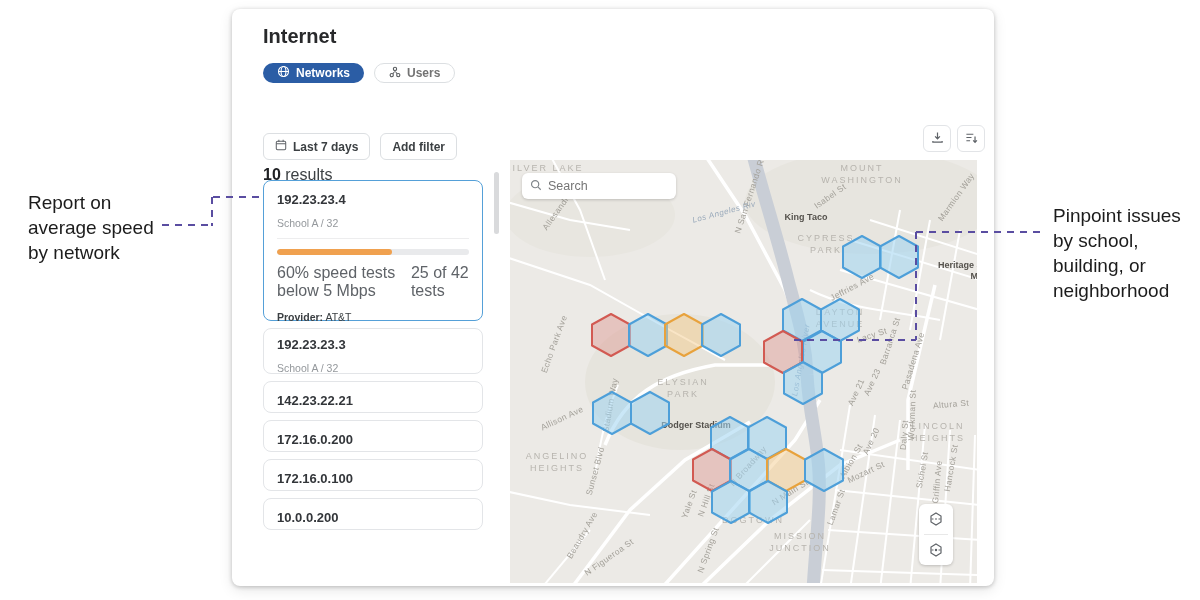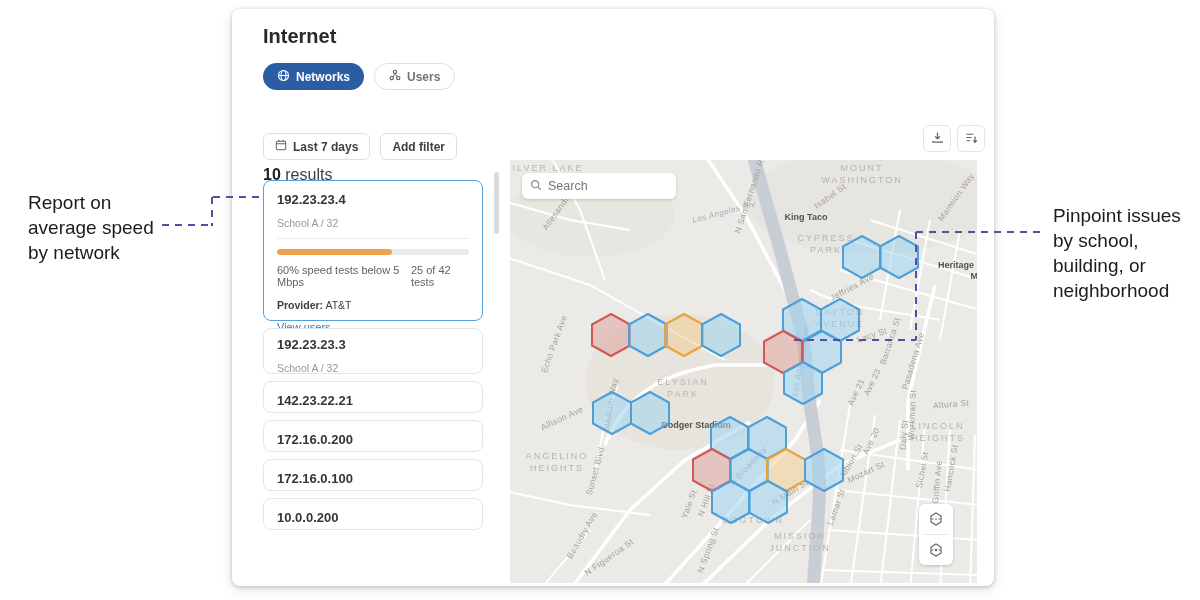--- a/index.html
+++ b/index.html
@@ -12,21 +12,21 @@
   .annotation.left  { left:28px;  top:190px; width:132px; }
   .annotation.right { left:1053px; top:203px; width:138px; }
   .dash-h { position:absolute; height:2px; background:repeating-linear-gradient(to right, var(--dash-purple) 0 7px, transparent 7px 13px); z-index:20; }
   .dash-v { position:absolute; width:2px;  background:repeating-linear-gradient(to bottom, var(--dash-purple) 0 7px, transparent 7px 13px); z-index:20; }
 
   
   .panel { position:absolute; left:232px; top:9px; width:762px; height:577px; background:#fff;
            border-radius:8px; box-shadow:0 1px 4px rgba(0,0,0,.22), 0 4px 14px rgba(0,0,0,.10); z-index:1; overflow:hidden; }
   .page-title { position:absolute; left:31px; top:16px; font-size:20px; font-weight:700; color:#28292b; }
   .tabs { position:absolute; left:31px; top:54px; display:flex; gap:10px; }
-  .pill { display:flex; align-items:center; gap:6px; height:27px; padding:0 14px; border-radius:15px; font-size:12px; font-weight:600; cursor:pointer; }
+  .pill { display:flex; align-items:center; gap:6px; height:20px; padding:0 14px; border-radius:15px; font-size:12px; font-weight:600; cursor:pointer; }
   .pill.active { background:var(--accent-blue); color:#fff; }
   .pill.inactive { background:#fff; color:#737373; border:1px solid #dcdfe2; }
   .subtitle-row { position:absolute; left:31px; top:92px; font-size:11px; color:#8a8f94; }
   .subtitle-row a { color:var(--link-blue); text-decoration:none; margin-left:8px; }
   .toolbar { position:absolute; left:31px; top:124px; display:flex; gap:10px; }
   .btn { display:flex; align-items:center; gap:6px; height:27px; padding:0 11px; border:1px solid #dcdfe2; border-radius:6px;
          background:#fff; font-size:12px; color:#3c4043; font-weight:600; cursor:pointer; }
   .icon-btns { position:absolute; right:9px; top:116px; display:flex; gap:6px; }
   .icon-btn { width:28px; height:27px; border:1px solid #e2e4e7; border-radius:6px; background:#fff; display:flex; align-items:center; justify-content:center; cursor:pointer; }
   .results-line { position:absolute; left:31px; top:157px; font-size:16px; color:#3c4043; }
@@ -36,21 +36,21 @@
   .ip-list { position:absolute; left:31px; top:171px; width:220px; height:404px; display:flex; flex-direction:column; gap:7px; overflow:hidden; }
   .card { border:1px solid #e3e5e8; border-radius:8px; background:#fff; padding:11px 13px; flex:none; cursor:pointer; }
   .card.selected { border-color:var(--selected-border); height:141px; }
   .card.two-line { height:46px; padding-top:8px; }
   .card.one-line { height:32px; display:flex; align-items:flex-start; }
   .card .ip { font-size:13px; font-weight:700; color:#33363a; }
   .card .subnet { font-size:10.5px; color:#94989c; margin-top:10px; }
   .card hr { border:none; border-top:1px solid #ededee; margin:9px 0 10px; }
   .progress { height:6px; border-radius:3px; background:#e9eaec; overflow:hidden; }
   .progress > div { height:100%; border-radius:3px; background:var(--progress-orange); }
-  .stats { display:flex; justify-content:space-between; margin-top:9px; font-size:11px; color:#5f6368; }
+  .stats { display:flex; justify-content:space-between; margin-top:9px; font-size:16px; color:#5f6368; }
   .provider { margin-top:11px; font-size:10.5px; color:#3c4043; }
   .provider b { font-weight:700; }
   .viewusers { margin-top:10px; font-size:11px; color:var(--link-blue); cursor:pointer; }
   .list-scrollbar { position:absolute; left:262px; top:163px; width:5px; height:62px; border-radius:3px; background:#d9dadc; }
 
   
   .map { position:absolute; left:278px; top:151px; width:467px; height:423px; background:#eceae6; overflow:hidden; }
   .map svg.roads { position:absolute; left:0; top:0; }
   .maplabel { position:absolute; white-space:pre; text-align:center; pointer-events:none; }
   .maplabel.area { font-size:9px; letter-spacing:2px; color:#b7b4ae; line-height:12px; font-weight:400; }

